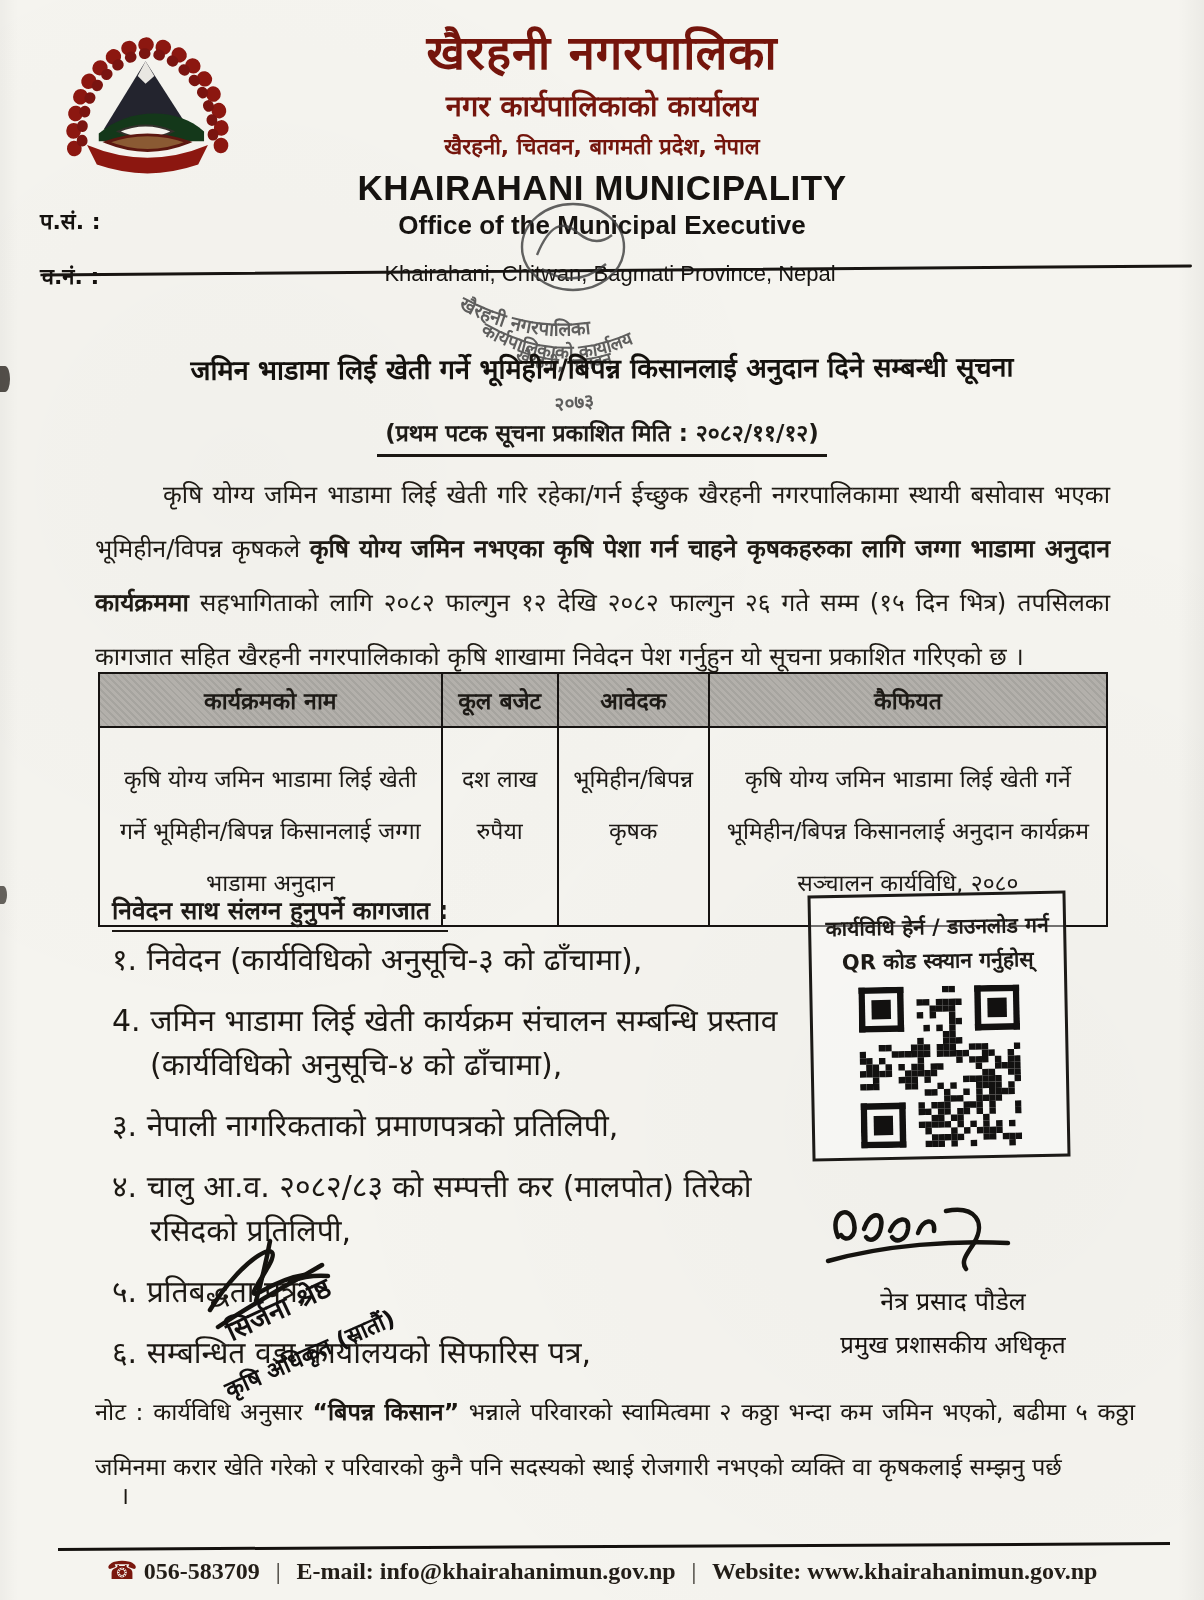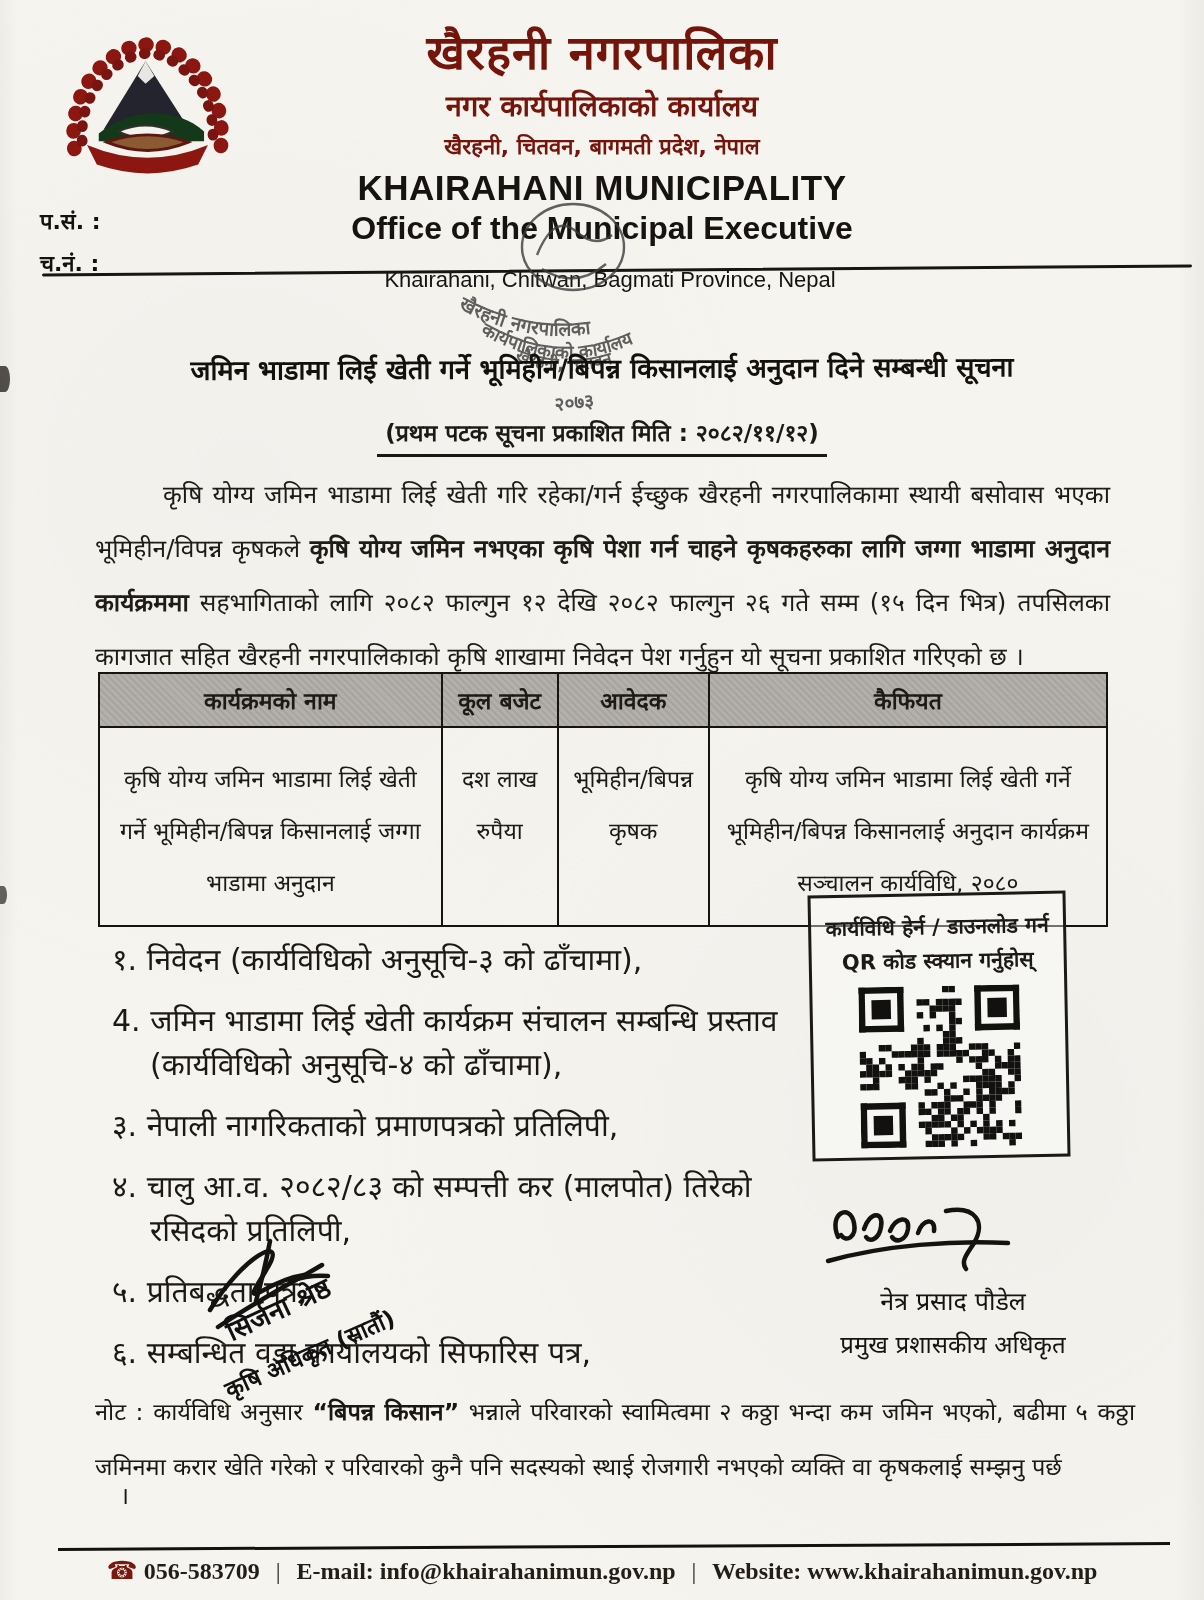--- a/index.html
+++ b/index.html
@@ -15,21 +15,21 @@
     font-family:"DejaVu Sans",sans-serif;
     color:#1d1a16;
   }
   .abs{position:absolute;}
   
   .hdr{left:0;top:0;width:100%;text-align:center;}
   .np-muni{margin-top:24px;font-size:47px;line-height:1.25;font-weight:700;color:#74150c;letter-spacing:1px;}
   .np-office{font-size:29px;font-weight:700;color:#74150c;margin-top:2px;}
   .np-addr{font-size:22px;font-weight:700;color:#74150c;margin-top:6px;}
   .en-muni{font-size:35px;font-weight:700;color:#161310;margin-top:8px;letter-spacing:.5px;font-family:"Liberation Sans",sans-serif;}
-  .en-office{font-size:32px;font-weight:700;color:#161310;margin-top:2px;font-family:"Liberation Sans",sans-serif;}
+  .en-office{font-size:26px;font-weight:700;color:#161310;margin-top:2px;font-family:"Liberation Sans",sans-serif;}
   .en-addr{font-size:22px;color:#161310;margin-top:20px;font-family:"Liberation Sans",sans-serif;padding-left:16px;}
   .ref{left:40px;font-size:22px;font-weight:700;color:#14110e;}
   .rule-top{left:42px;top:269px;width:1150px;height:3px;background:#181512;transform:rotate(-.45deg);border-radius:2px;}
   
   .stamp{left:425px;top:193px;opacity:.8;pointer-events:none;}
   .stamp text{fill:#3a3a3a;font-weight:600;font-family:"DejaVu Sans",sans-serif;}
   
   .title{left:0;top:349px;width:100%;text-align:center;font-size:27px;font-weight:700;color:#14110d;transform:rotate(-.25deg);}
   .subtitle-wrap{left:0;top:416px;width:100%;text-align:center;}
   .subtitle{display:inline-block;font-size:23px;font-weight:700;border-bottom:3px solid #1b1713;padding:0 8px 6px;}
@@ -96,21 +96,21 @@
   <div class="abs hdr">
     <div class="np-muni">खैरहनी नगरपालिका</div>
     <div class="np-office">नगर कार्यपालिकाको कार्यालय</div>
     <div class="np-addr">खैरहनी, चितवन, बागमती प्रदेश, नेपाल</div>
     <div class="en-muni">KHAIRAHANI MUNICIPALITY</div>
     <div class="en-office">Office of the Municipal Executive</div>
     <div class="en-addr">Khairahani, Chitwan, Bagmati Province, Nepal</div>
   </div>
 
   <div class="abs ref" style="top:205px;">प.सं. :</div>
-  <div class="abs ref" style="top:247px;">च.नं. :</div>
+  <div class="abs ref" style="top:260px;">च.नं. :</div>
   <div class="abs rule-top"></div>
 
   <svg class="abs stamp" width="295" height="240" viewBox="0 0 295 240">
     <defs>
       <path id="arc1" d="M 28 112 Q 148 180 266 98"></path>
       <path id="arc2" d="M 52 138 Q 150 198 250 126"></path>
       <path id="arc3" d="M 88 166 Q 152 192 218 158"></path>
     </defs>
     <g stroke="#3c3c3c" fill="none" stroke-width="2.4">
       <ellipse cx="148" cy="54" rx="51" ry="43"></ellipse>
@@ -146,20 +146,23 @@
     </tr>
     <tr>
       <td>कृषि योग्य जमिन भाडामा लिई खेती गर्ने भूमिहीन/बिपन्न किसानलाई जग्गा भाडामा अनुदान</td>
       <td>दश लाख रुपैया</td>
       <td>भूमिहीन/बिपन्न कृषक</td>
       <td>कृषि योग्य जमिन भाडामा लिई खेती गर्ने भूमिहीन/बिपन्न किसानलाई अनुदान कार्यक्रम सञ्चालन कार्यविधि, २०८०</td>
     </tr>
   </tbody>
     </table>
 
+  <div class="abs docs-head-wrap">
+    <span class="docs-head">निवेदन साथ संलग्न हुनुपर्ने कागजात :</span>
+  </div>
   <div class="abs docs">
     <div class="doc-item">१. निवेदन (कार्यविधिको अनुसूचि-३ को ढाँचामा),</div>
     <div class="doc-item">4. जमिन भाडामा लिई खेती कार्यक्रम संचालन सम्बन्धि प्रस्ताव (कार्यविधिको अनुसूचि-४ को ढाँचामा),</div>
     <div class="doc-item">३. नेपाली नागरिकताको प्रमाणपत्रको प्रतिलिपी,</div>
     <div class="doc-item">४. चालु आ.व. २०८२/८३ को सम्पत्ती कर (मालपोत) तिरेको रसिदको प्रतिलिपी,</div>
     <div class="doc-item">५. प्रतिबद्धता पत्र,</div>
     <div class="doc-item">६. सम्बन्धित वडा कार्यालयको सिफारिस पत्र,</div>
   </div>
 
   <div class="abs qrbox">

